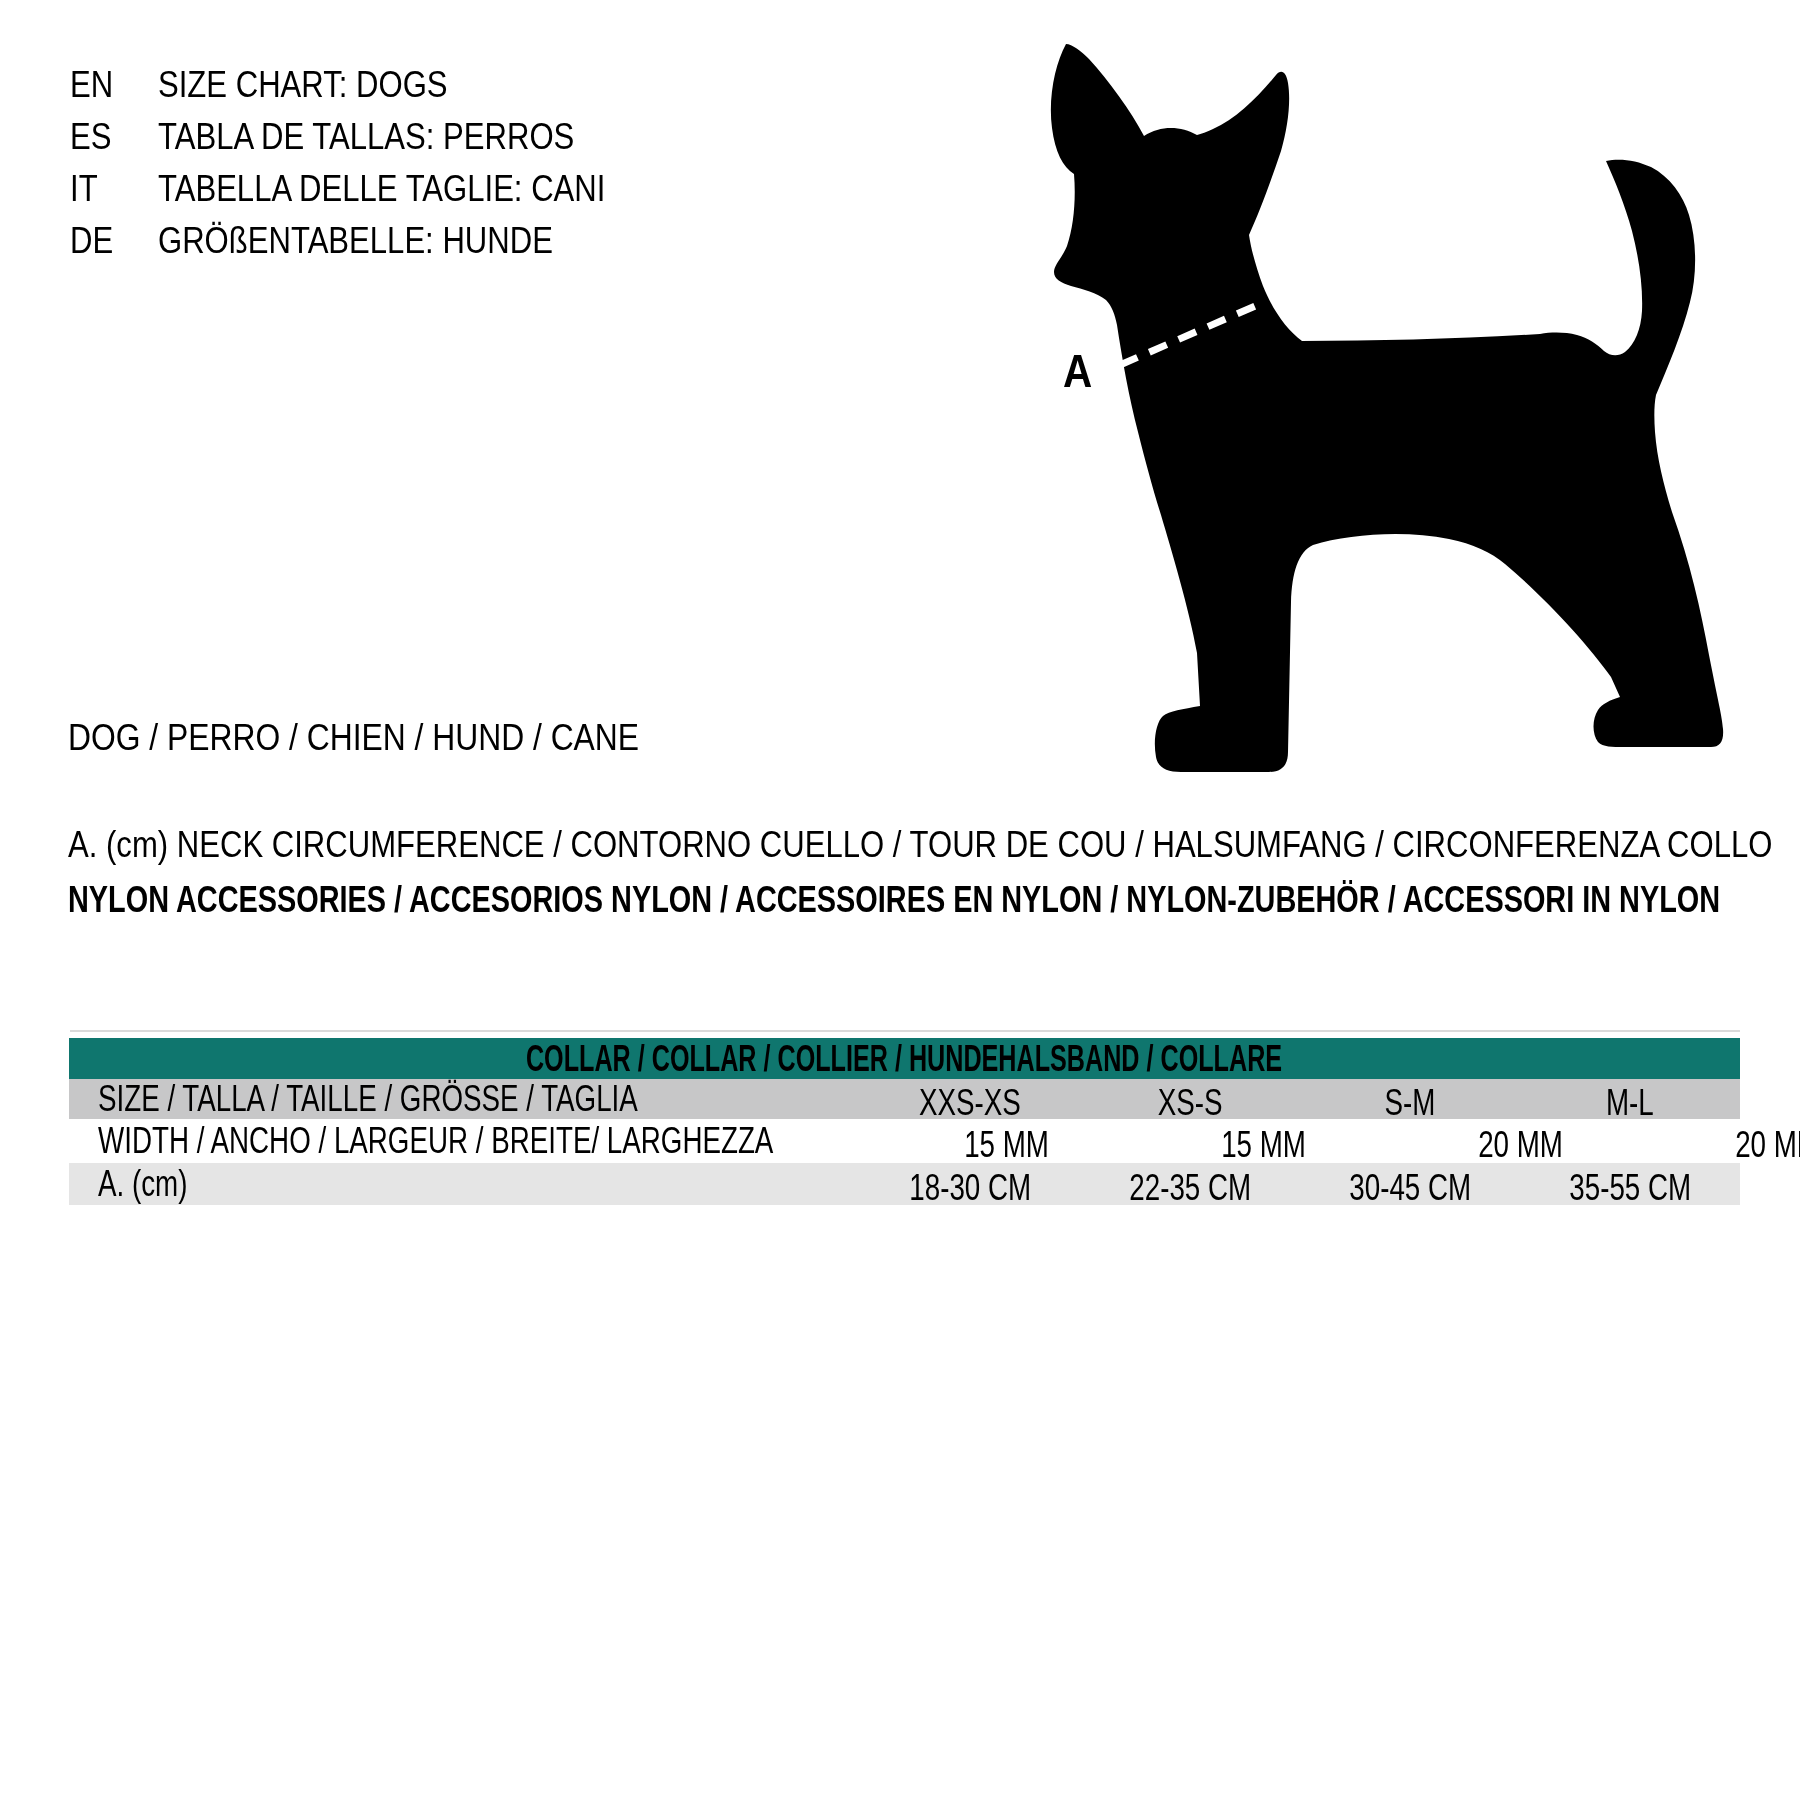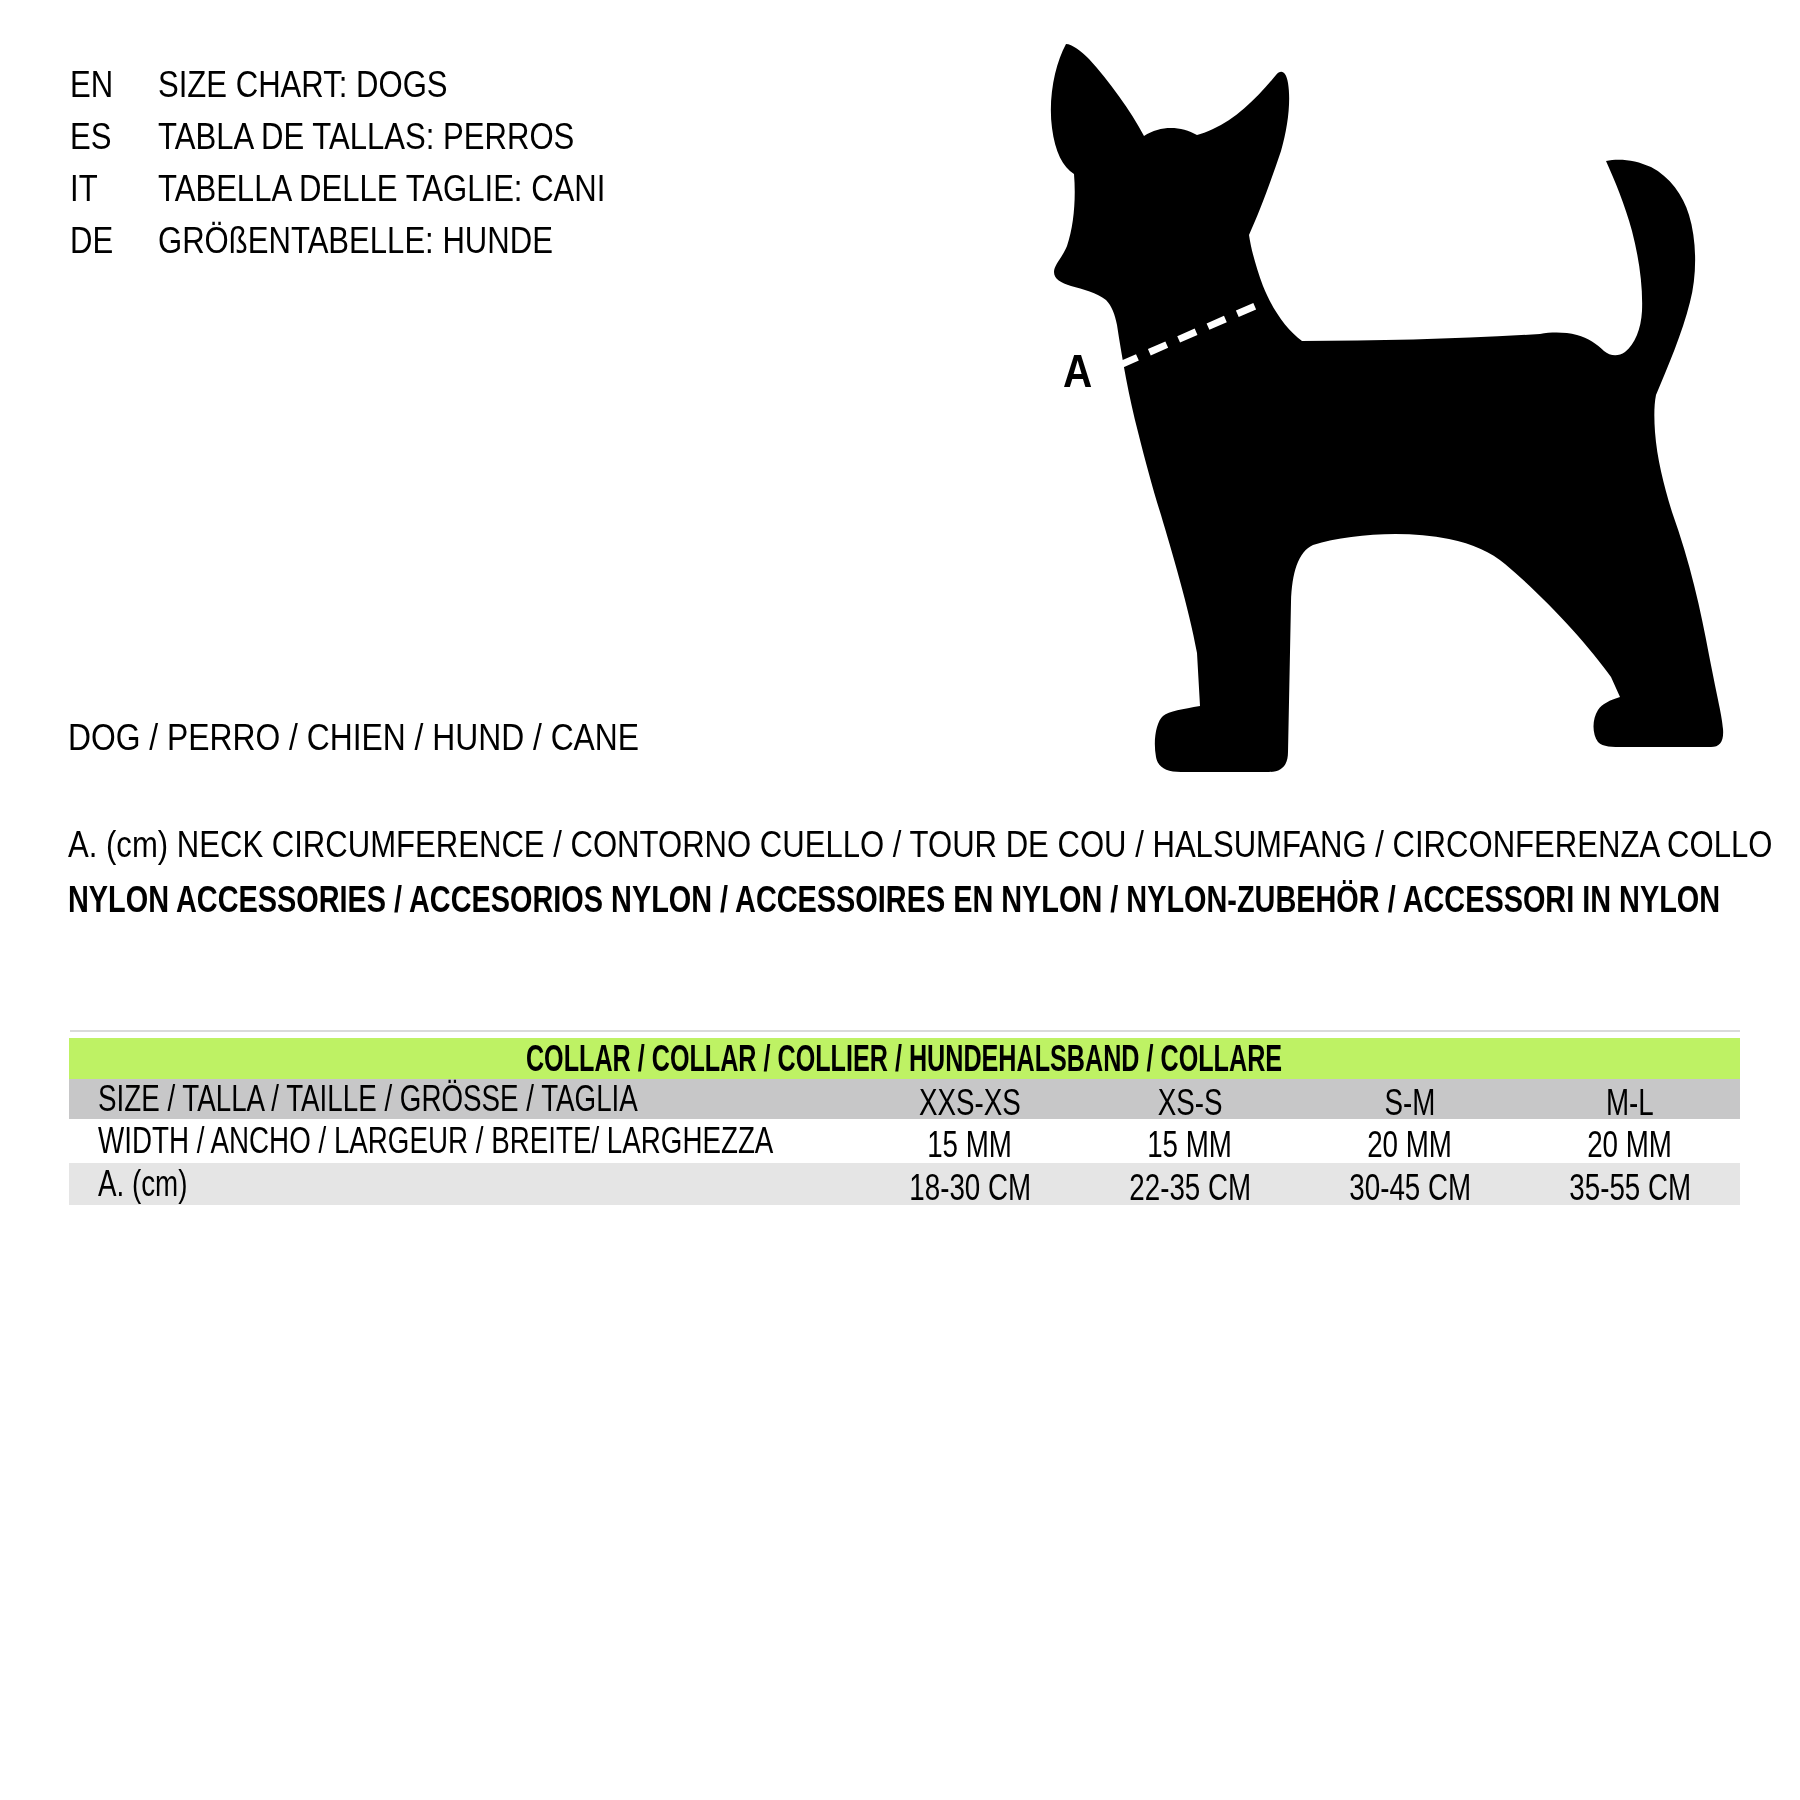--- a/index.html
+++ b/index.html
@@ -31,21 +31,21 @@
   .dog-cap{top:712px;}
   .neck-cap{top:819px;}
   .nylon-cap{top:874px;}
 
   
   .rule{position:absolute;left:70px;top:1030px;width:1670px;height:2px;background:#dadada;}
   .size-table{position:absolute;left:69px;top:1038px;width:1671px;font-size:37px;}
   .thead{height:41px;display:flex;align-items:center;justify-content:center;}
   .trow{display:flex;align-items:center;}
   .r-size{height:40px;}
-  .r-width{height:44px;}
+  .r-width{height:44px;gap:37px;}
   .r-neck{height:42px;}
   .tlabel{width:791px;flex:0 0 791px;padding-left:29px;box-sizing:border-box;}
   .tcell{width:220px;flex:0 0 220px;display:flex;justify-content:center;margin-top:8px;}
 </style>
 </head>
 <body>
 
 <div class="canvas">
 
   <div class="langs">
@@ -132,21 +132,21 @@
   </div>
   <div class="caption neck-cap">
     <span class="cx cx84">A. (cm) NECK CIRCUMFERENCE / CONTORNO CUELLO / TOUR DE COU / HALSUMFANG / CIRCONFERENZA COLLO</span>
   </div>
   <div class="caption nylon-cap">
     <span class="cx cx78 b">NYLON ACCESSORIES / ACCESORIOS NYLON / ACCESSOIRES EN NYLON / NYLON-ZUBEHÖR / ACCESSORI IN NYLON</span>
   </div>
 
   <div class="rule"></div>
   <div class="size-table">
-    <div class="thead" style="background:#bef264;">
+    <div class="thead" style="background:#0f766e;">
       <span class="cx cx68 ctr b">COLLAR / COLLAR / COLLIER / HUNDEHALSBAND / COLLARE</span>
     </div>
     <div class="trow r-size" style="background:#C7C7C8;">
       <div class="tlabel"><span class="cx cx75">SIZE / TALLA / TAILLE / GRÖSSE / TAGLIA</span></div>
       <div class="tcell">
           <span class="cx cx75 ctr">XXS-XS</span>
         </div>
       <div class="tcell">
           <span class="cx cx75 ctr">XS-S</span>
         </div>

